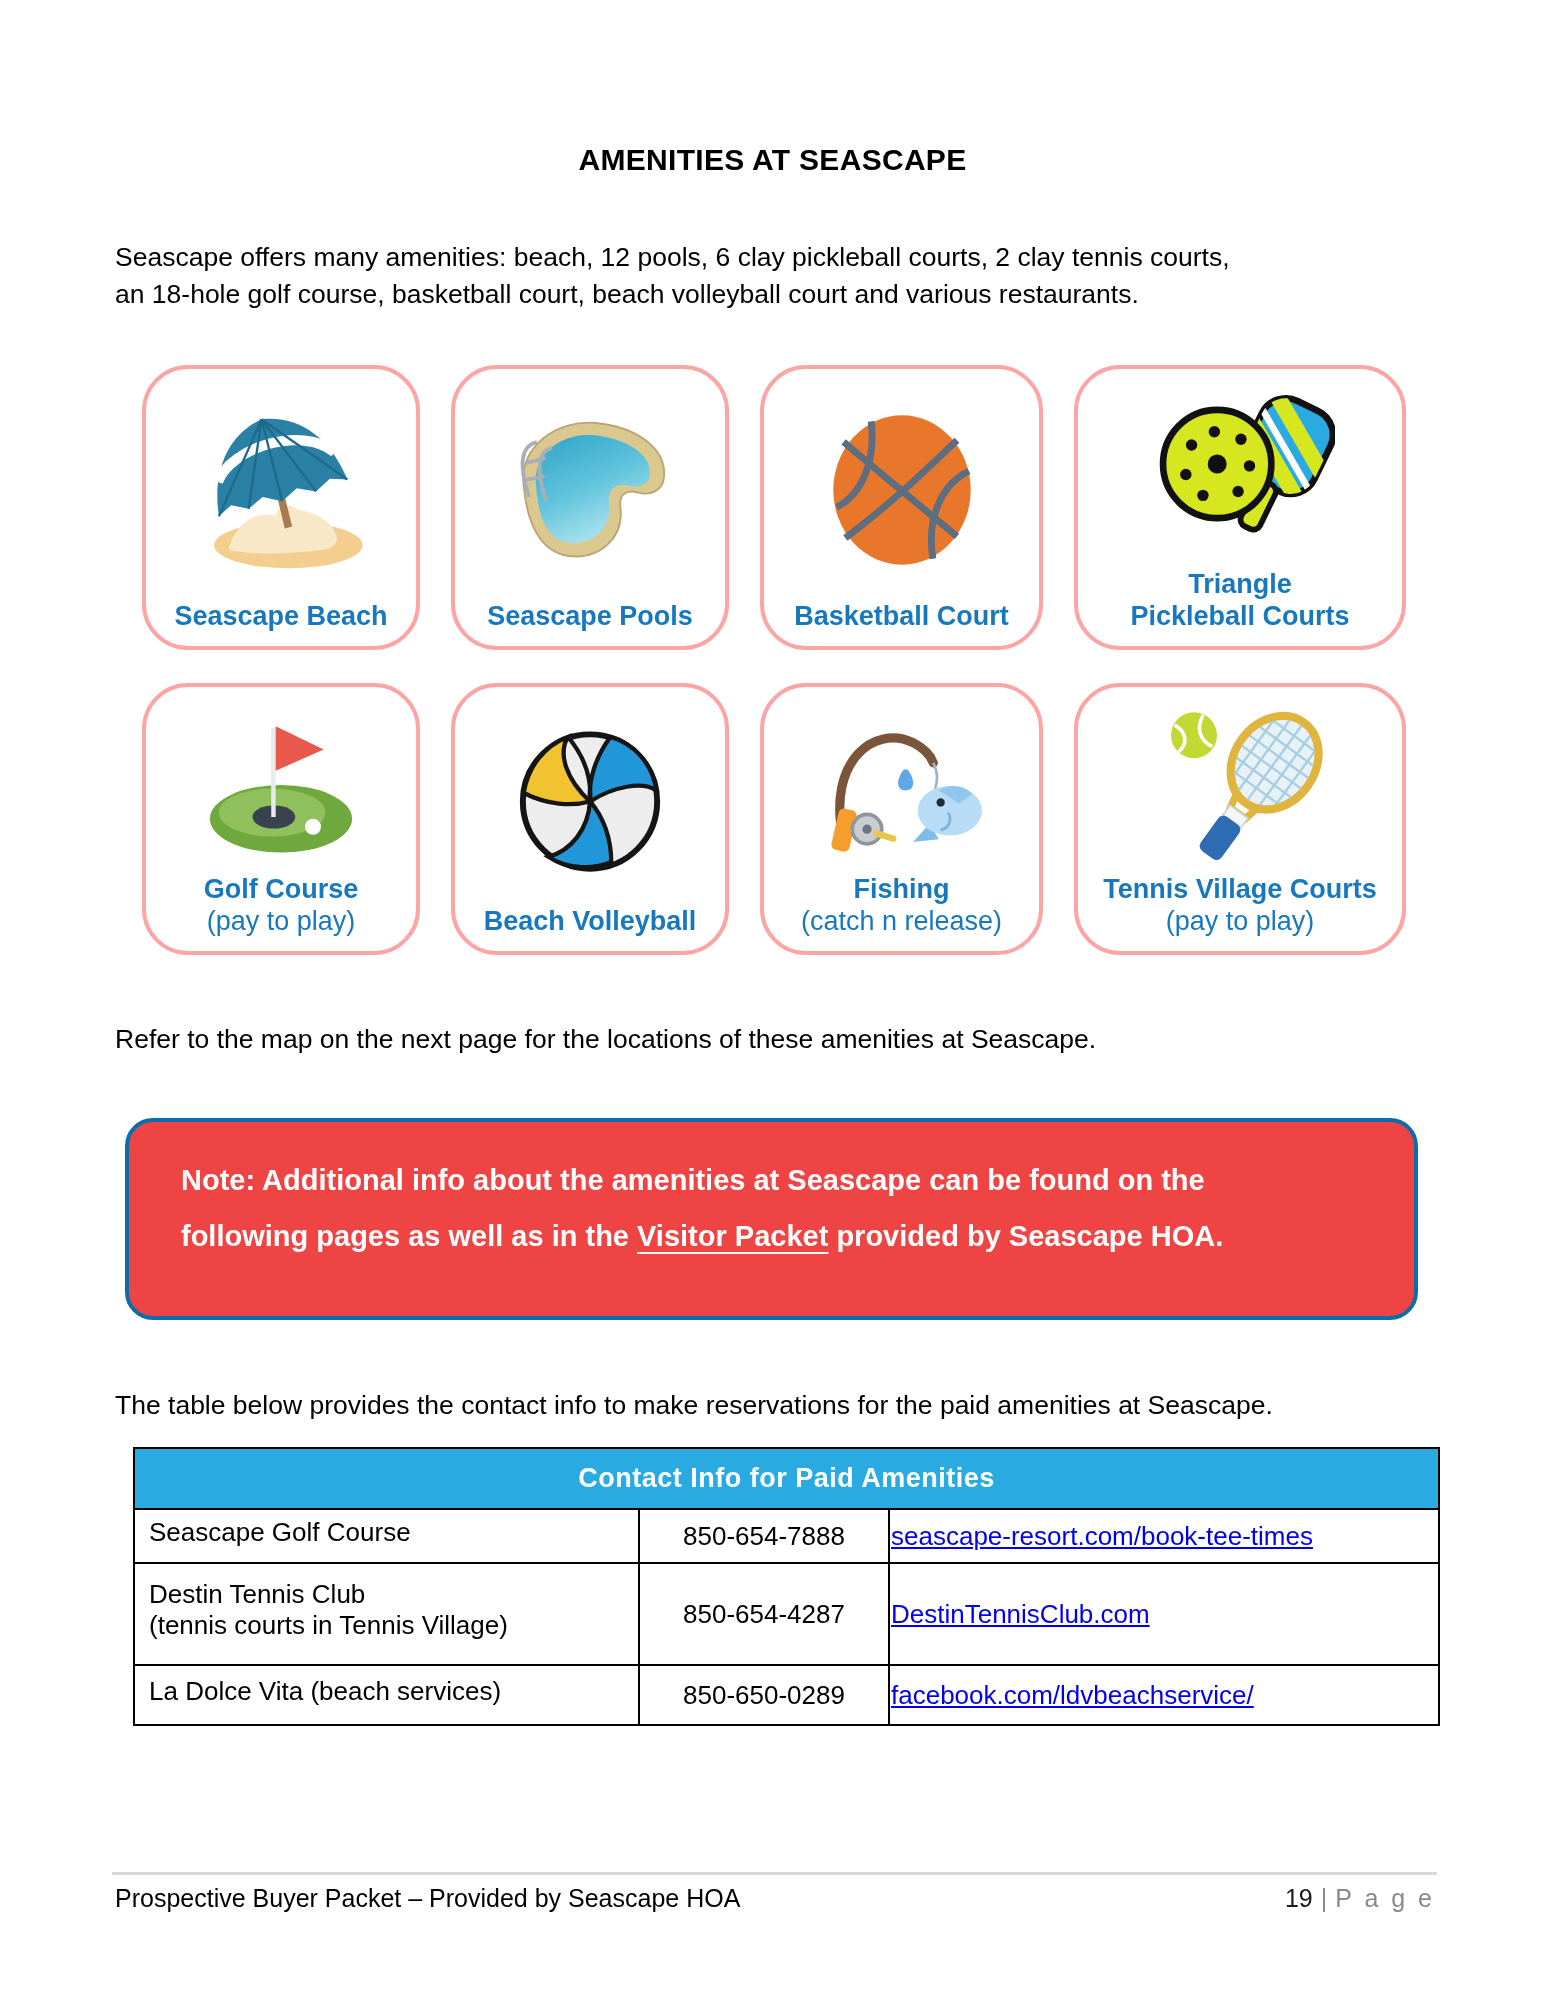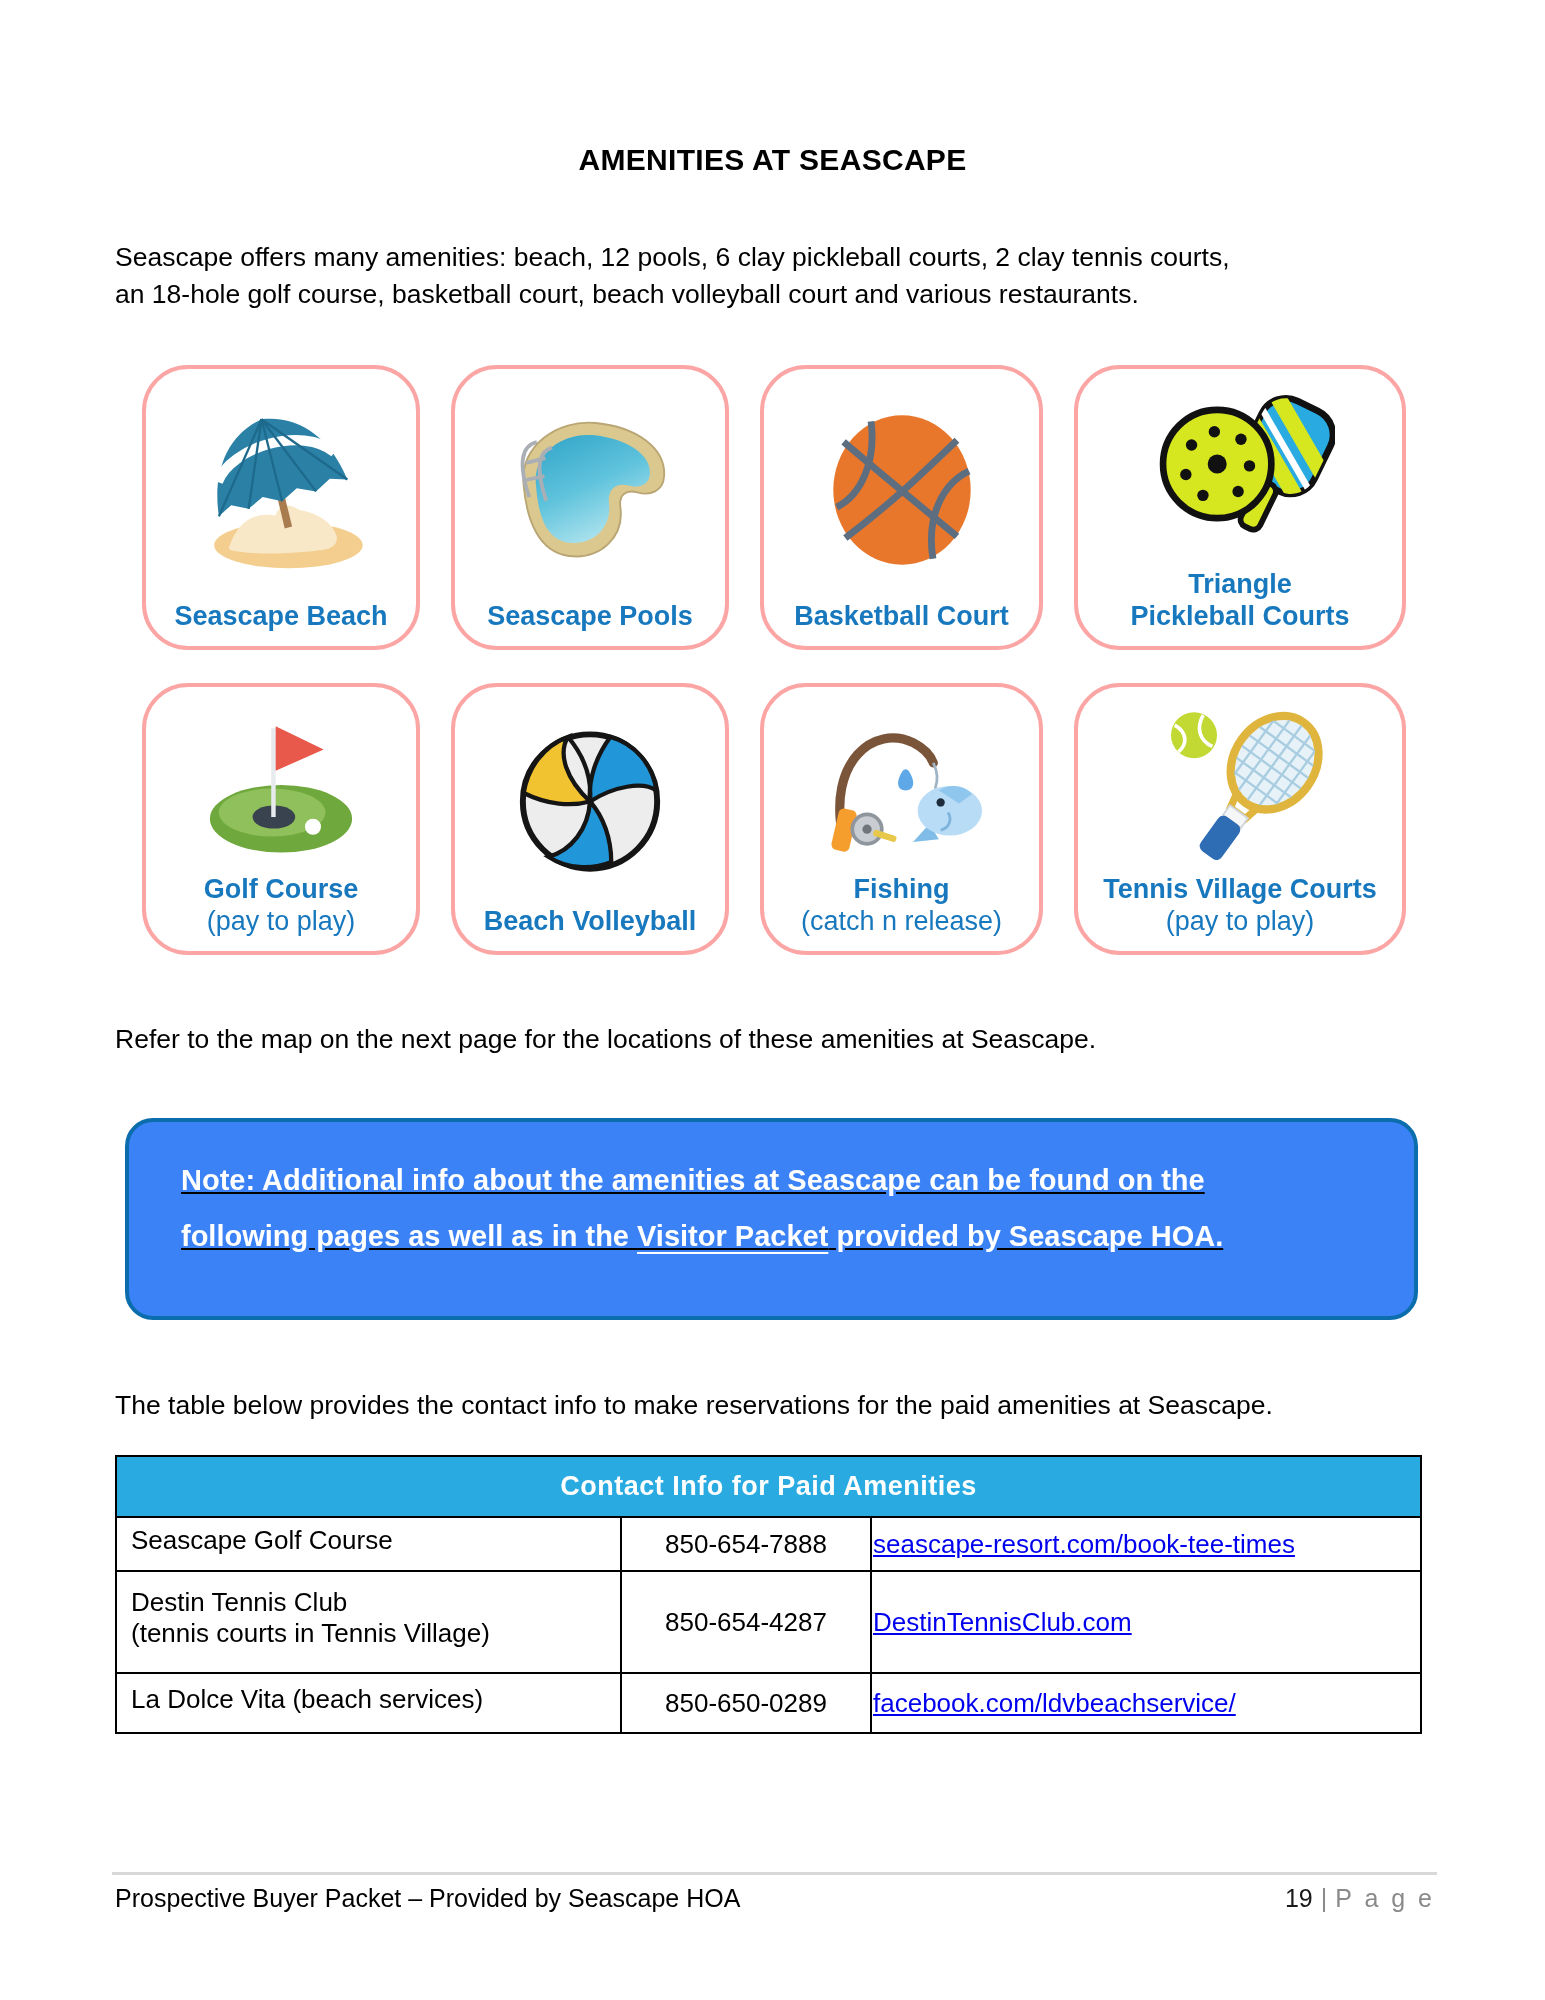--- a/index.html
+++ b/index.html
@@ -49,45 +49,43 @@
     text-align:center;color:#1778BE;font-weight:normal;
     font-size:27px;line-height:32px;
   }
   .refer{
     position:absolute;top:1024px;left:115px;width:1322px;
     font-size:26.5px;
   }
   .note-box{
     position:absolute;left:125px;top:1118px;width:1293px;height:202px;
     box-sizing:border-box;
-    background:#3b82f6;
+    background:#ef4444;
     border:4px solid #0B6DAB;
     border-radius:28px;
-    text-decoration:underline;
   }
   .note-text{
     padding:30px 52px 0 52px;
     color:#ffffff;font-weight:bold;font-size:29px;line-height:56px;
     white-space:pre-line;
   }
   .note-link{
     text-decoration:underline;
     text-decoration-thickness:2px;
     text-underline-offset:6px;
     color:#ffffff;cursor:pointer;
   }
   .table-intro{
     position:absolute;top:1390px;left:115px;width:1322px;
     font-size:26.5px;
   }
   table.contact{
-    position:absolute;left:115px;top:1447px;
+    position:absolute;left:133px;top:1447px;
     border-collapse:collapse;table-layout:fixed;width:1305px;
     font-size:26px;
-    margin-top:8px;
   }
   table.contact td,table.contact th{
     border:2px solid #000;vertical-align:middle;
   }
   th.tbl-header{
     height:57px;background:#29ABE2;color:#fff;
     font-weight:bold;font-size:27px;text-align:center;
     letter-spacing:0.5px;
   }
   td.c-name{padding:6px 10px 14px 14px;white-space:pre-line;line-height:31px;}

